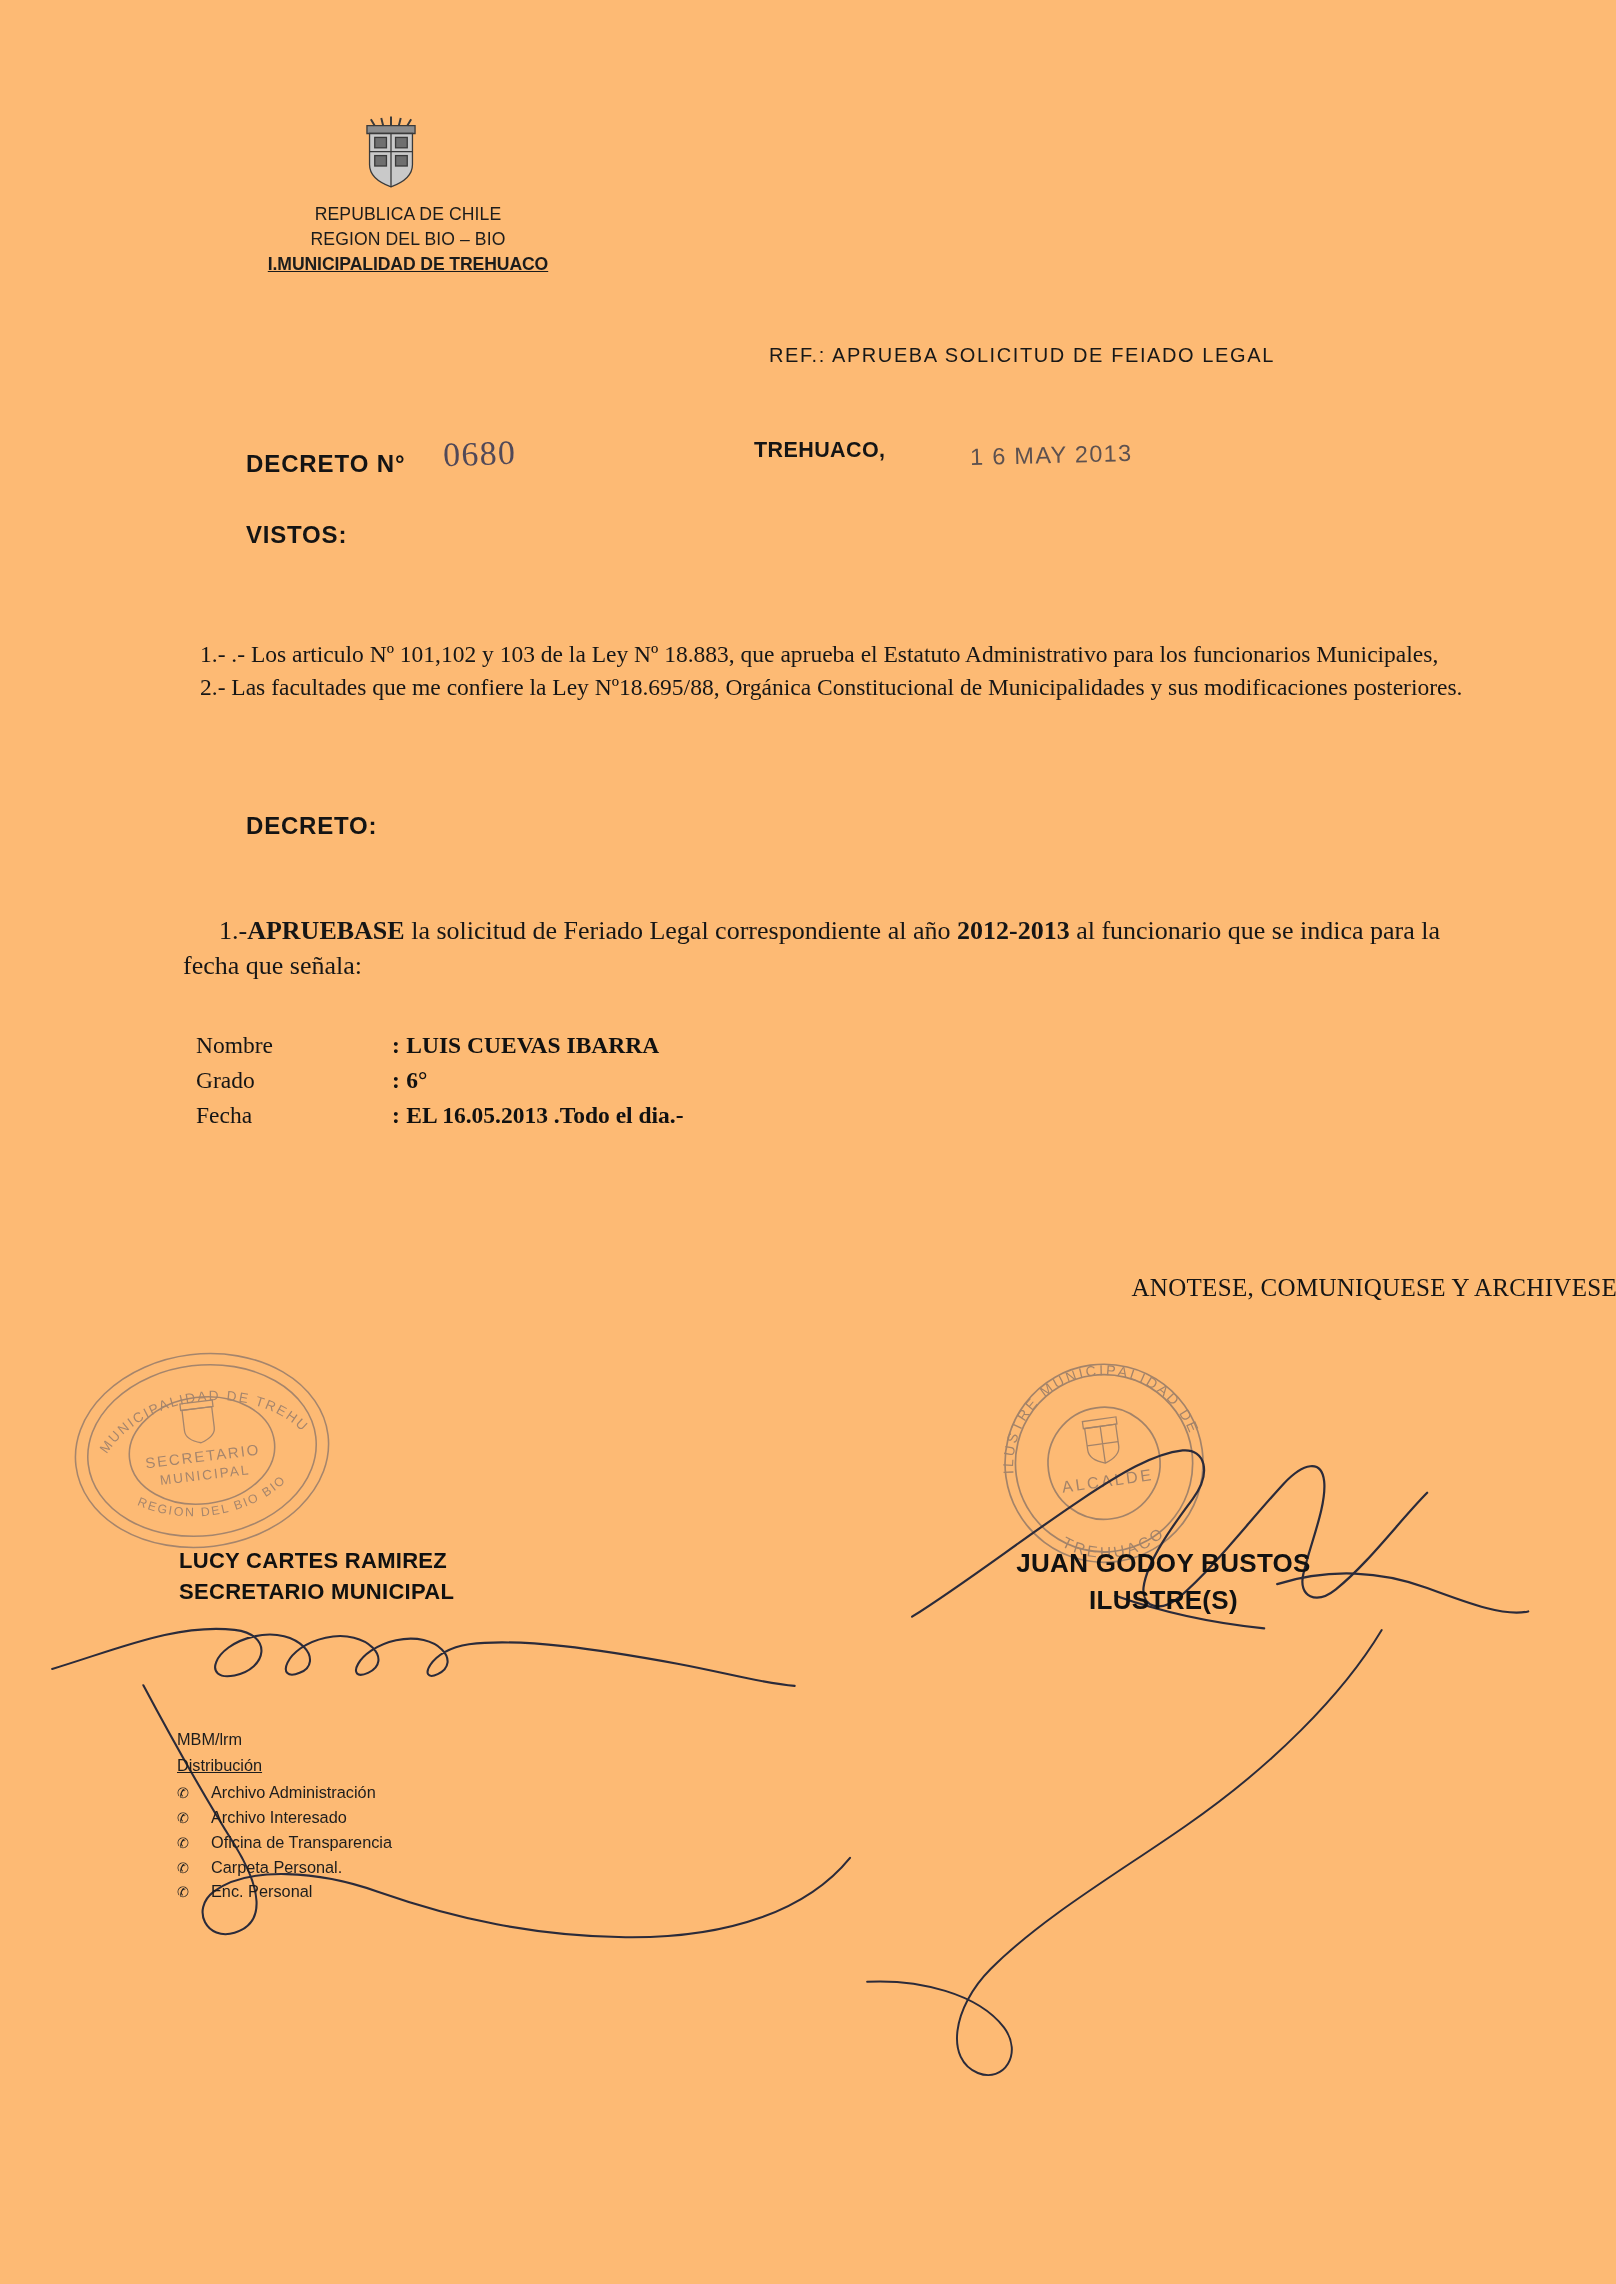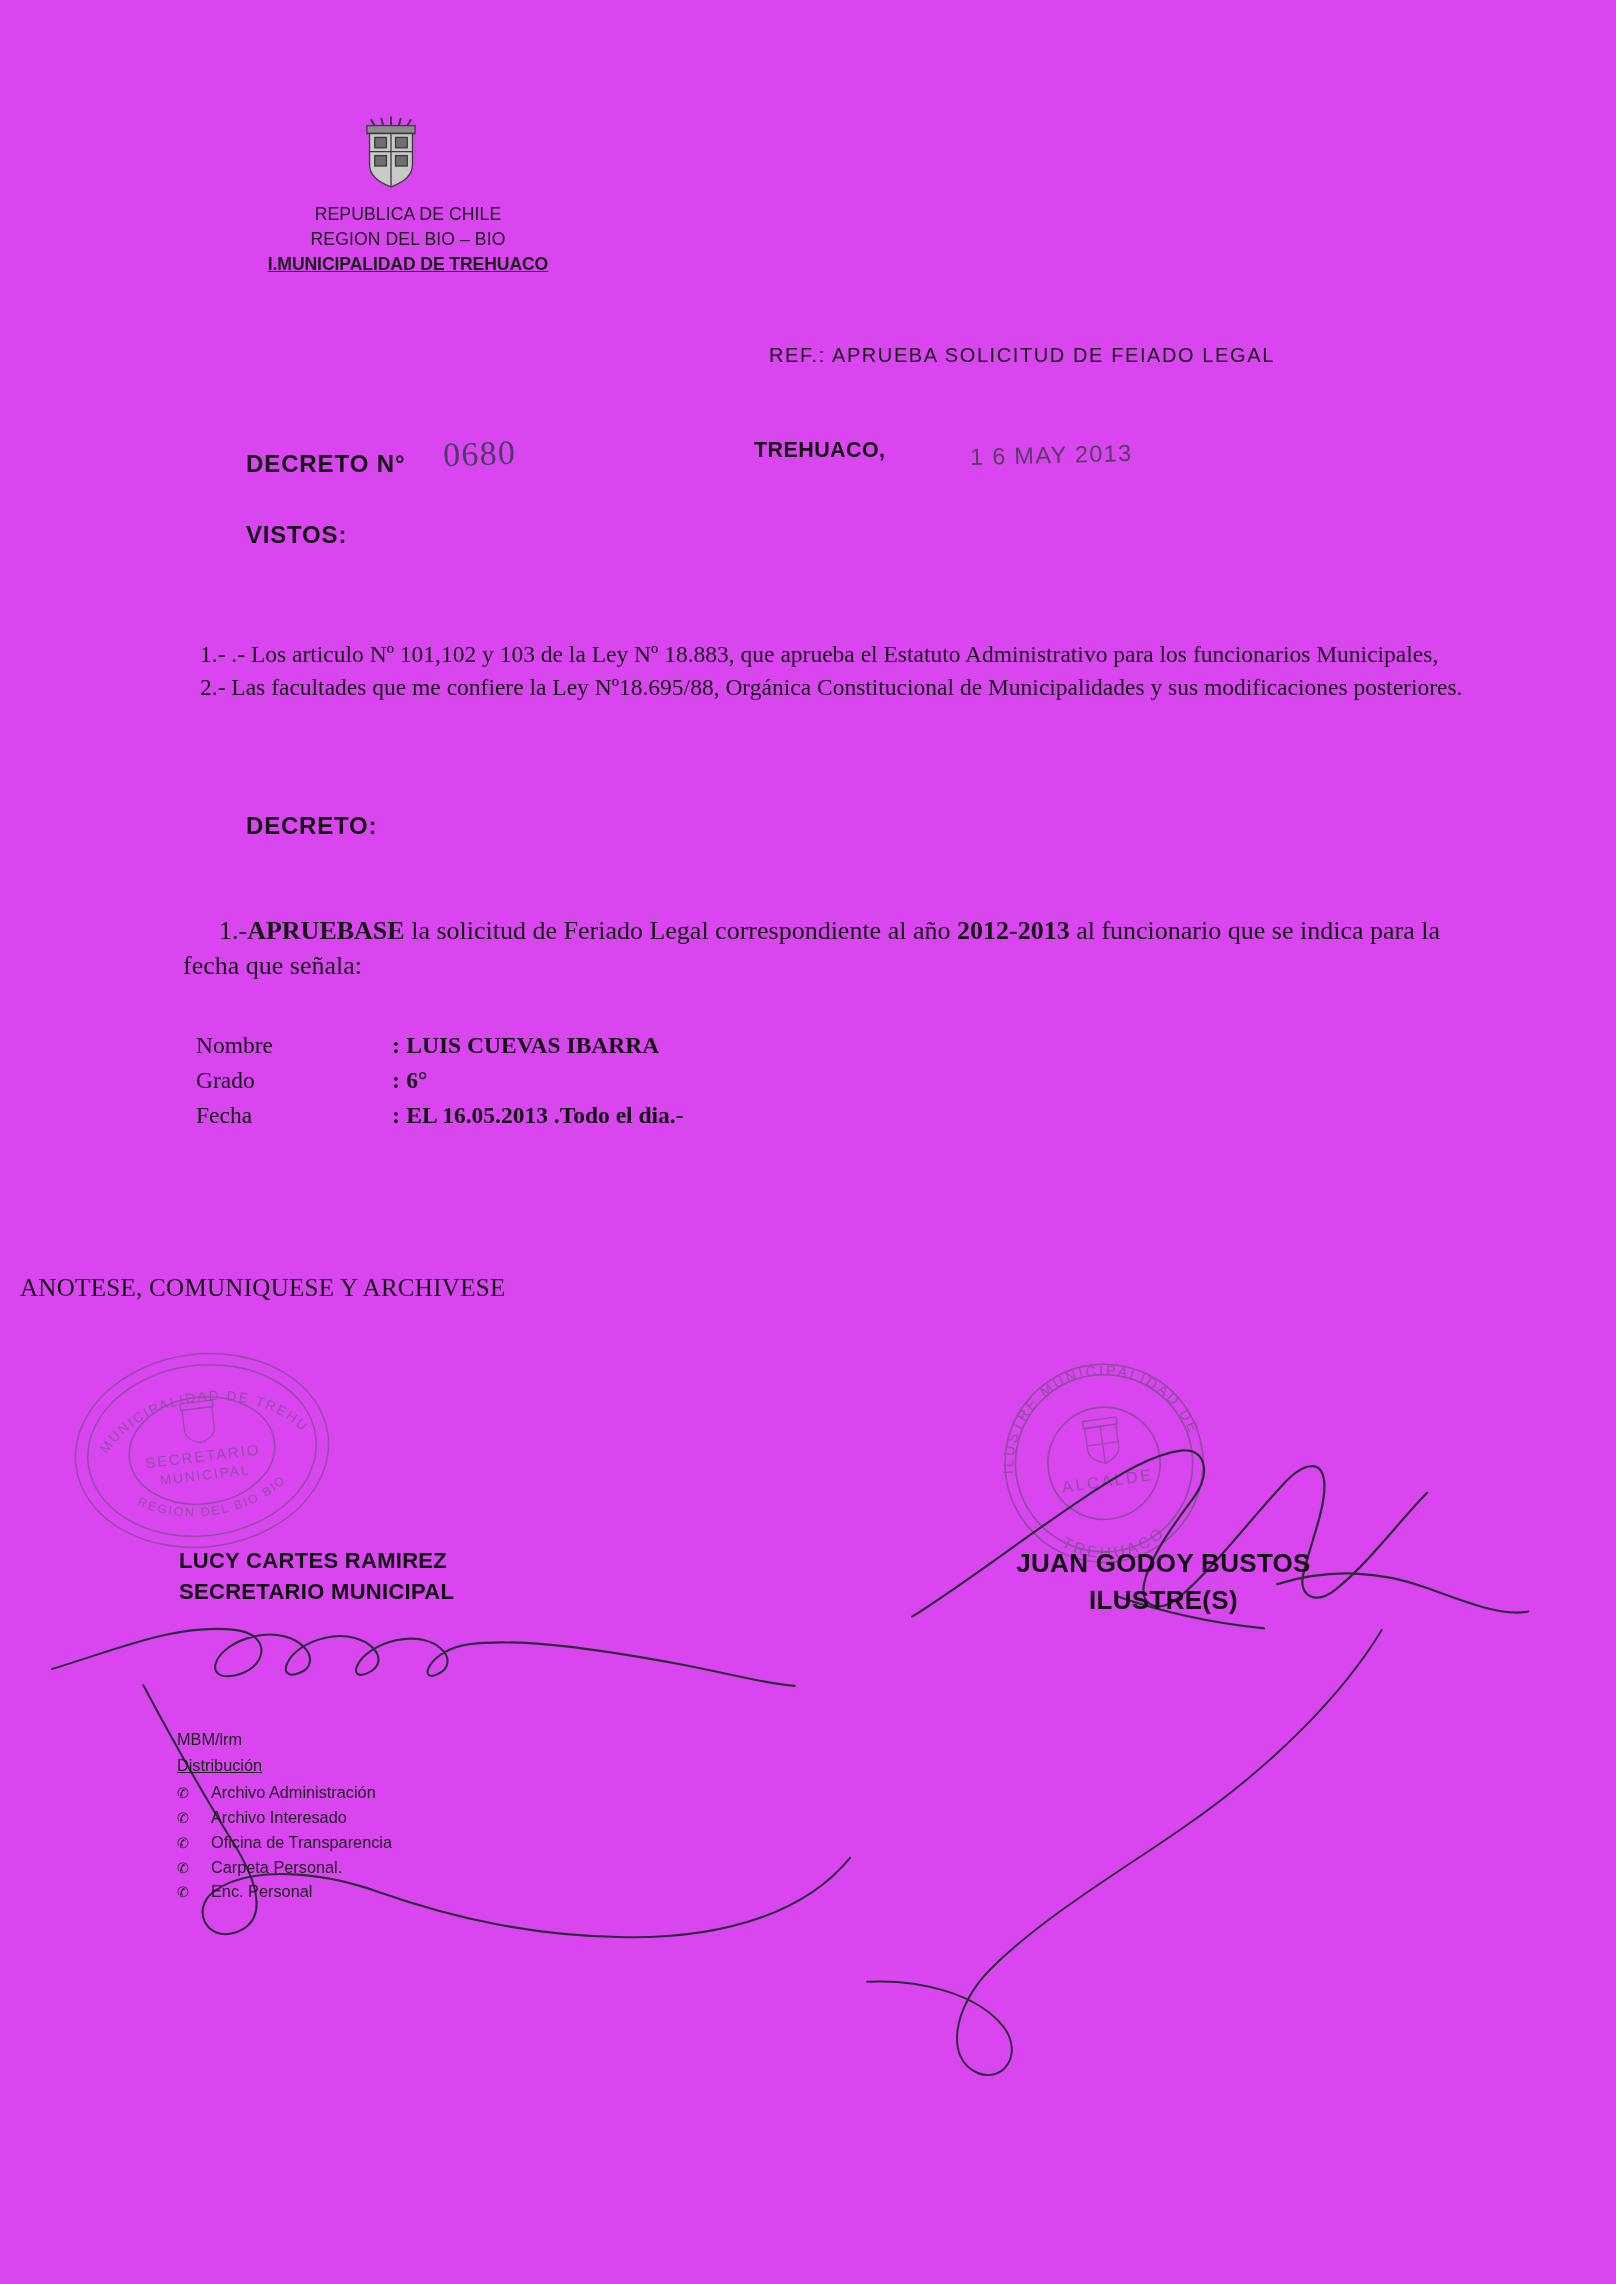--- a/index.html
+++ b/index.html
@@ -13,21 +13,21 @@
     position: relative;
     font-family: "Liberation Serif", serif;
     color: #1a1a1a;
     overflow: hidden;
   }
   .page {
     position: absolute;
     left: 0; top: 0;
     width: 1617px;
     height: 2284px;
-    background: #d946ef;
+    background: #fdba74;
   }
 
   
   .crest {
     position: absolute;
     left: 355px;
     top: 114px;
     width: 72px;
     height: 78px;
   }
@@ -178,21 +178,21 @@
     color: #111111;
     white-space: nowrap;
   }
   .datos .colon { width: 14.3px; display: inline-block; }
 
   .anotese {
     position: absolute;
     left: 0;
     top: 1274px;
     width: 1617px;
-    text-align: left;
+    text-align: right;
     font-family: "Liberation Serif", serif;
     font-size: 25px;
     letter-spacing: 0.3px;
     color: #151515;
     padding-left: 20px;
     box-sizing: border-box;
   }
 
   
   .sig-left {

